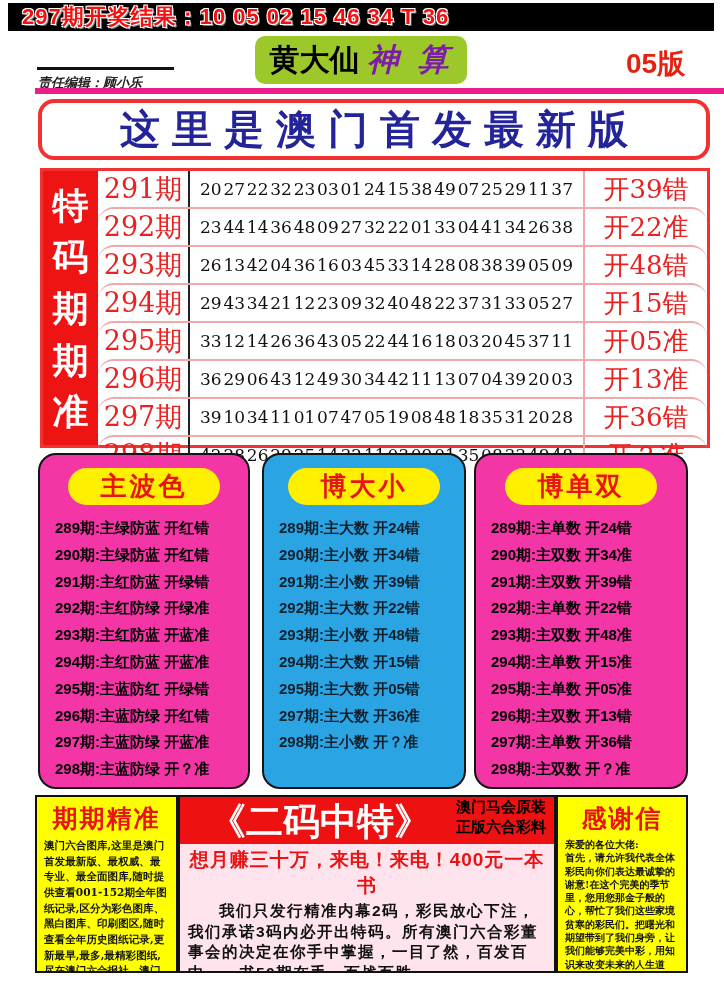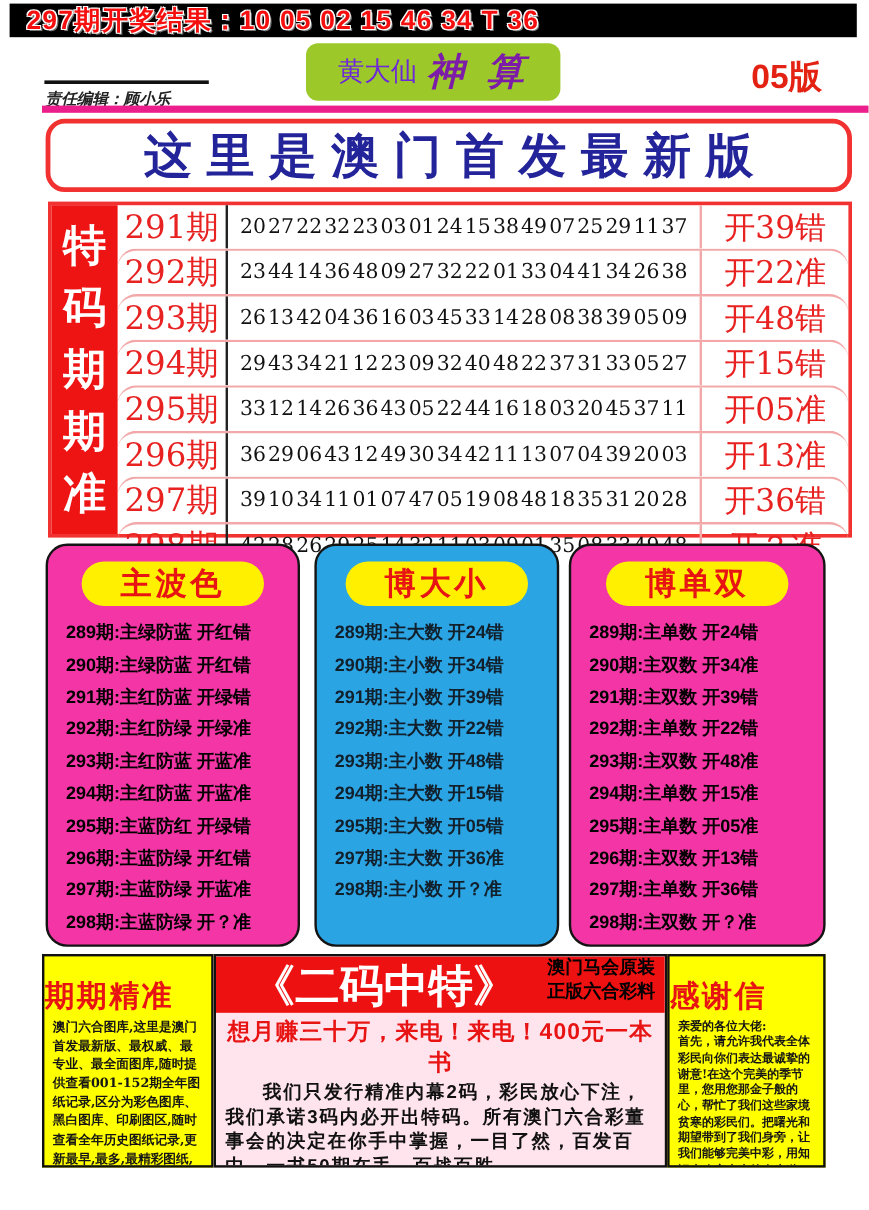--- a/index.html
+++ b/index.html
@@ -13,21 +13,21 @@
   .topbar-text { color:#f50f0f; font-size:22px; font-weight:bold; letter-spacing:1px;
             font-family:"Liberation Sans",sans-serif;
             text-shadow:-1px -1px 0 #fff, 1px -1px 0 #fff, -1px 1px 0 #fff, 1px 1px 0 #fff, 2px 2px 0 #777; }
 
   
   .editor-rule { position:absolute; left:37px; top:67px; width:137px; height:3px; background:#111; }
   .editor { position:absolute; left:38px; top:74px; font-size:13px; color:#222;
             font-family:"DejaVu Serif", serif; font-style:italic; font-weight:bold; }
   .badge { position:absolute; left:255px; top:36px; width:212px; height:48px; background:#9cc929;
            border-radius:10px; display:flex; align-items:center; justify-content:center; gap:8px; }
-  .badge-main { color:#6d28d9; font-size:22px; font-weight:normal; font-family:"Liberation Sans",sans-serif; }
+  .badge-main { color:#000000; font-size:30px; font-weight:bold; font-family:"Liberation Sans",sans-serif; }
   .badge-script { color:#7d1ca8; font-size:31px; font-weight:bold; font-style:italic;
                   font-family:"DejaVu Serif", serif; letter-spacing:4px; }
   .edition { position:absolute; left:626px; top:45px; color:#e32213; font-size:28px; font-weight:bold; }
 
   .rule-magenta { position:absolute; left:35px; top:88px; width:689px; height:6px; background:#ec1e8c; }
 
   
   .banner { position:absolute; left:38px; top:99px; width:672px; height:61px; background:#fff;
             border:4px solid #f23131; border-radius:16px; display:flex; align-items:center; justify-content:center; }
   .banner-text { color:#23239a; font-size:40px; font-weight:bold; font-family:"Liberation Serif", serif;
@@ -62,21 +62,21 @@
           color:#e81414; font-size:26px; font-weight:bold; font-family:"DejaVu Serif", serif; letter-spacing:3px; }
   .entries { padding:3px 0 0 15px; }
   .entry { font-size:15px; font-weight:bold; line-height:26.8px; white-space:nowrap; }
   .entries-red .entry { color:#000000; }
   .entries-dark .entry { color:#12202c; }
 
   
   .bbox-yellow { position:absolute; top:795px; height:178px; background:#ffff00; border:2px solid #111; overflow:hidden; }
   #bleft { left:35px; width:143px; }
   #bright { left:556px; width:132px; }
-  .btitle { color:#e81414; font-size:25px; font-weight:bold; text-align:left; margin-top:16px;
+  .btitle { color:#e81414; font-size:25px; font-weight:bold; text-align:center; margin-top:5px;
             letter-spacing:2px; font-family:"Liberation Sans",sans-serif; }
   .bbody { color:#151515; font-weight:bold; font-family:"DejaVu Serif", serif; padding:3px 7px 0 7px;
            white-space:pre-line; }
   #bleft .bbody { font-size:10.6px; line-height:1.48; }
   #bright .bbody { font-size:10px; line-height:1.33; }
 
   .bcenter { position:absolute; left:178px; top:795px; width:378px; height:178px;
              border:2px solid #111; background:#ffe4ee; overflow:hidden; }
   .cband { height:47px; background:#ee1111; display:flex; align-items:flex-start; padding:0 4px; }
   .cband-title { color:#fff; font-size:37px; font-weight:bold; white-space:nowrap; letter-spacing:0px;

